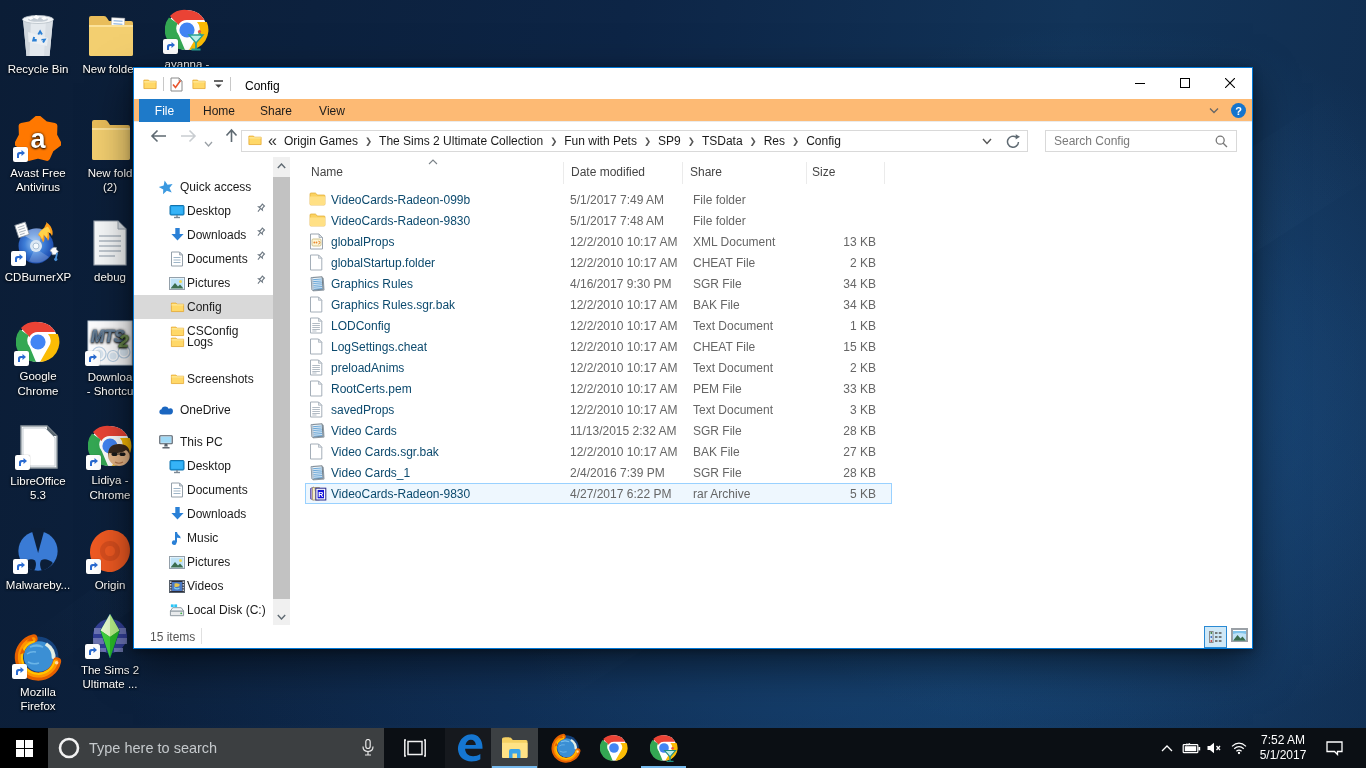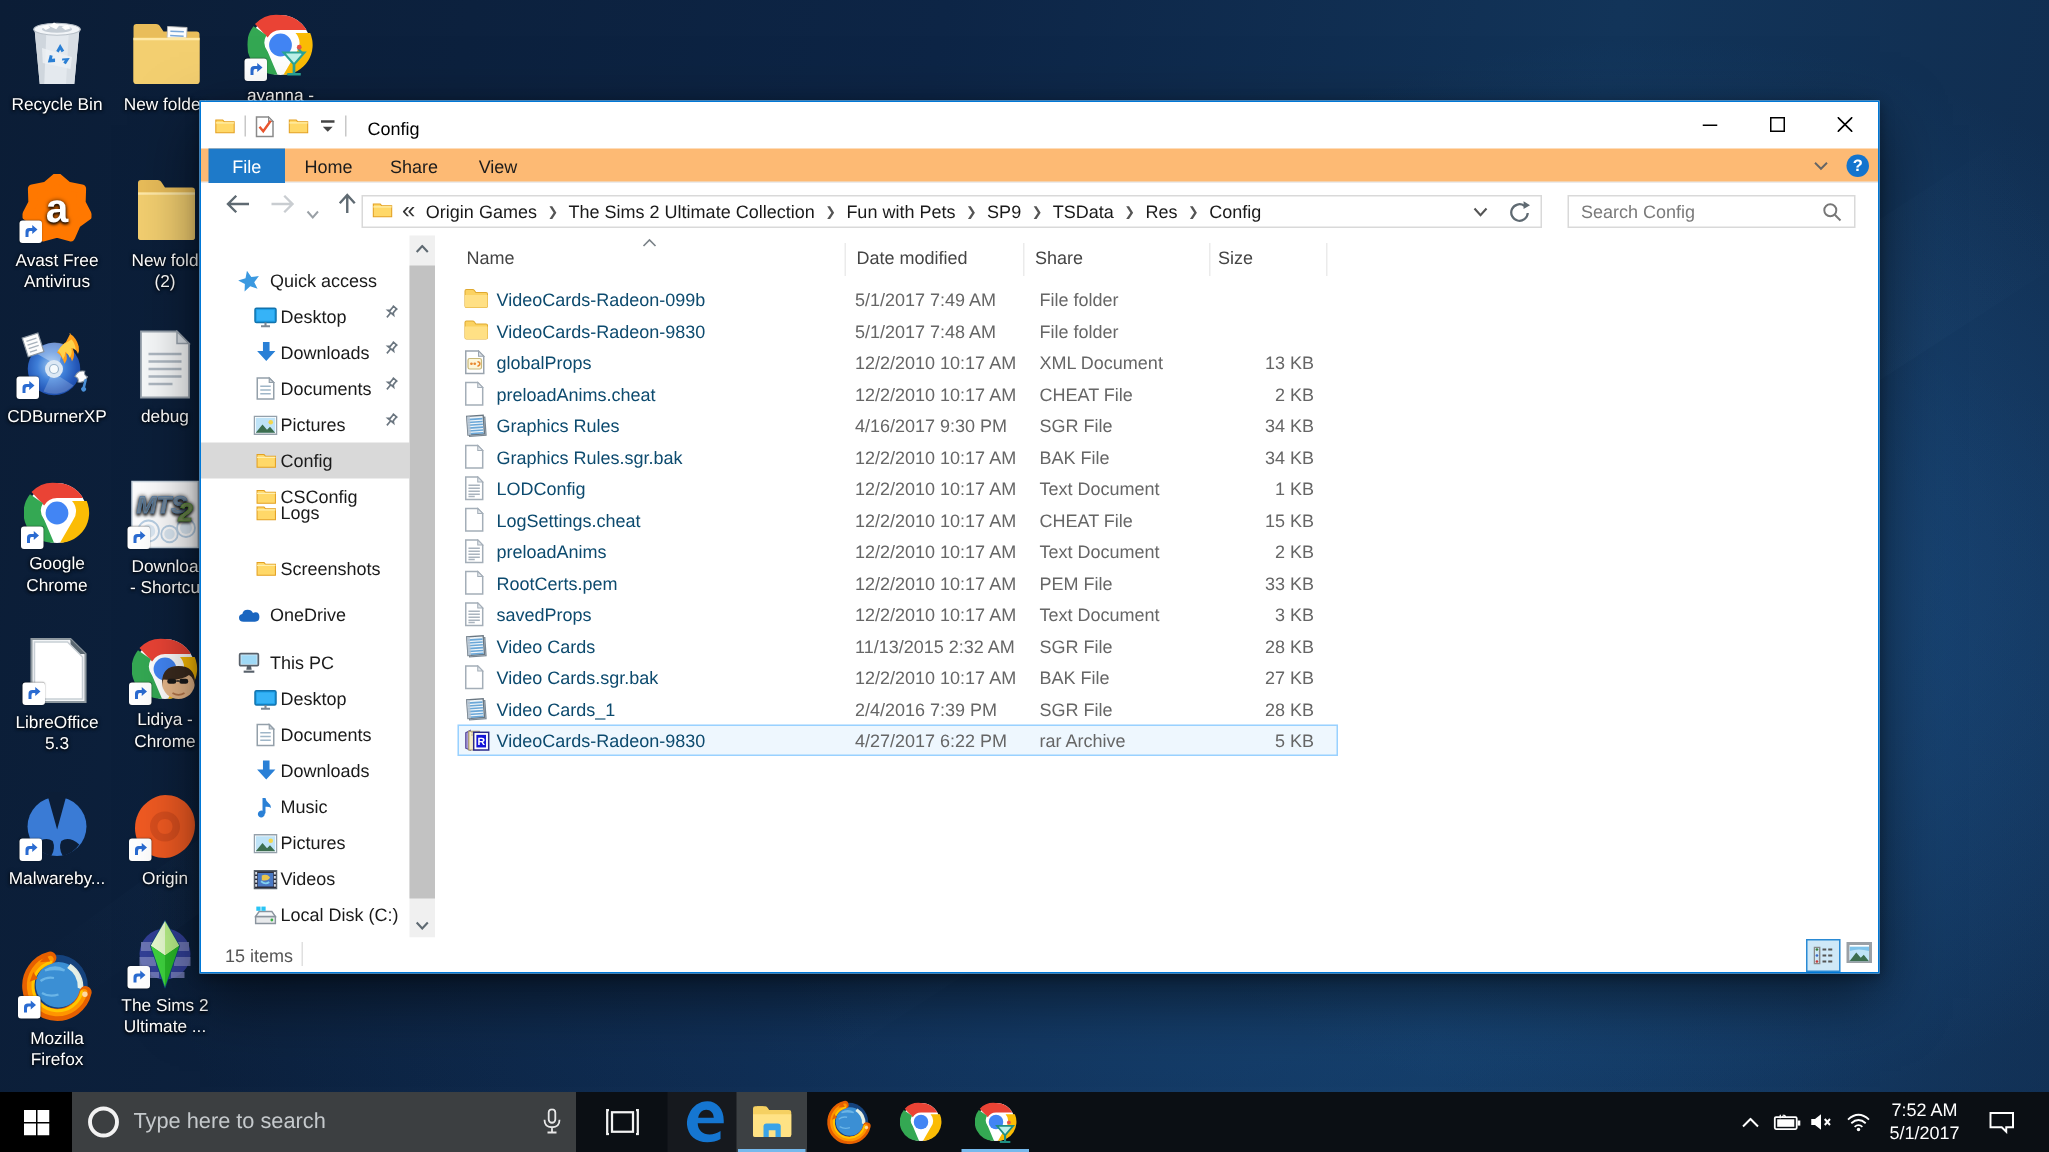--- a/index.html
+++ b/index.html
@@ -660,21 +660,21 @@
 <div class="fnm">globalProps</div>
             <div class="fdt">12/2/2010 10:17 AM</div>
             <div class="fty">XML Document</div>
             <div class="fsz">13 KB</div>
           </div>
           <div class="frow" style="top:95px;">
 <div class="fic"><svg width="14" height="17" viewBox="0 0 14 17">
                 <path d="M1.5 1 L9.5 1 L12.8 4.3 L12.8 16 L1.5 16 Z" fill="#fff" stroke="#a4aeb8" stroke-width="1"></path>
                 <path d="M9.5 1 L9.5 4.3 L12.8 4.3 Z" fill="#e3e8ec" stroke="#a4aeb8" stroke-width=".7"></path>
               </svg></div>
-<div class="fnm">preloadAnims.cheat</div>
+<div class="fnm">globalStartup.folder</div>
             <div class="fdt">12/2/2010 10:17 AM</div>
             <div class="fty">CHEAT File</div>
             <div class="fsz">2 KB</div>
           </div>
           <div class="frow" style="top:116px;">
 <div class="fic"><svg width="17" height="17" viewBox="0 0 17 17">
                 <g transform="rotate(-4 8 9)">
                   <path d="M3.6 3.6 L14.6 3.6 L14.6 15.6 L3.6 15.6 Z" fill="#c8d4de" stroke="#7a8792" stroke-width=".8"></path>
                   <path d="M2.6 2.2 L13.6 2.2 L13.6 14.6 L2.6 14.6 Z" fill="#eef4f8" stroke="#6a7782" stroke-width=".9"></path>
                   <g stroke="#6aa7d8" stroke-width="1.05">

